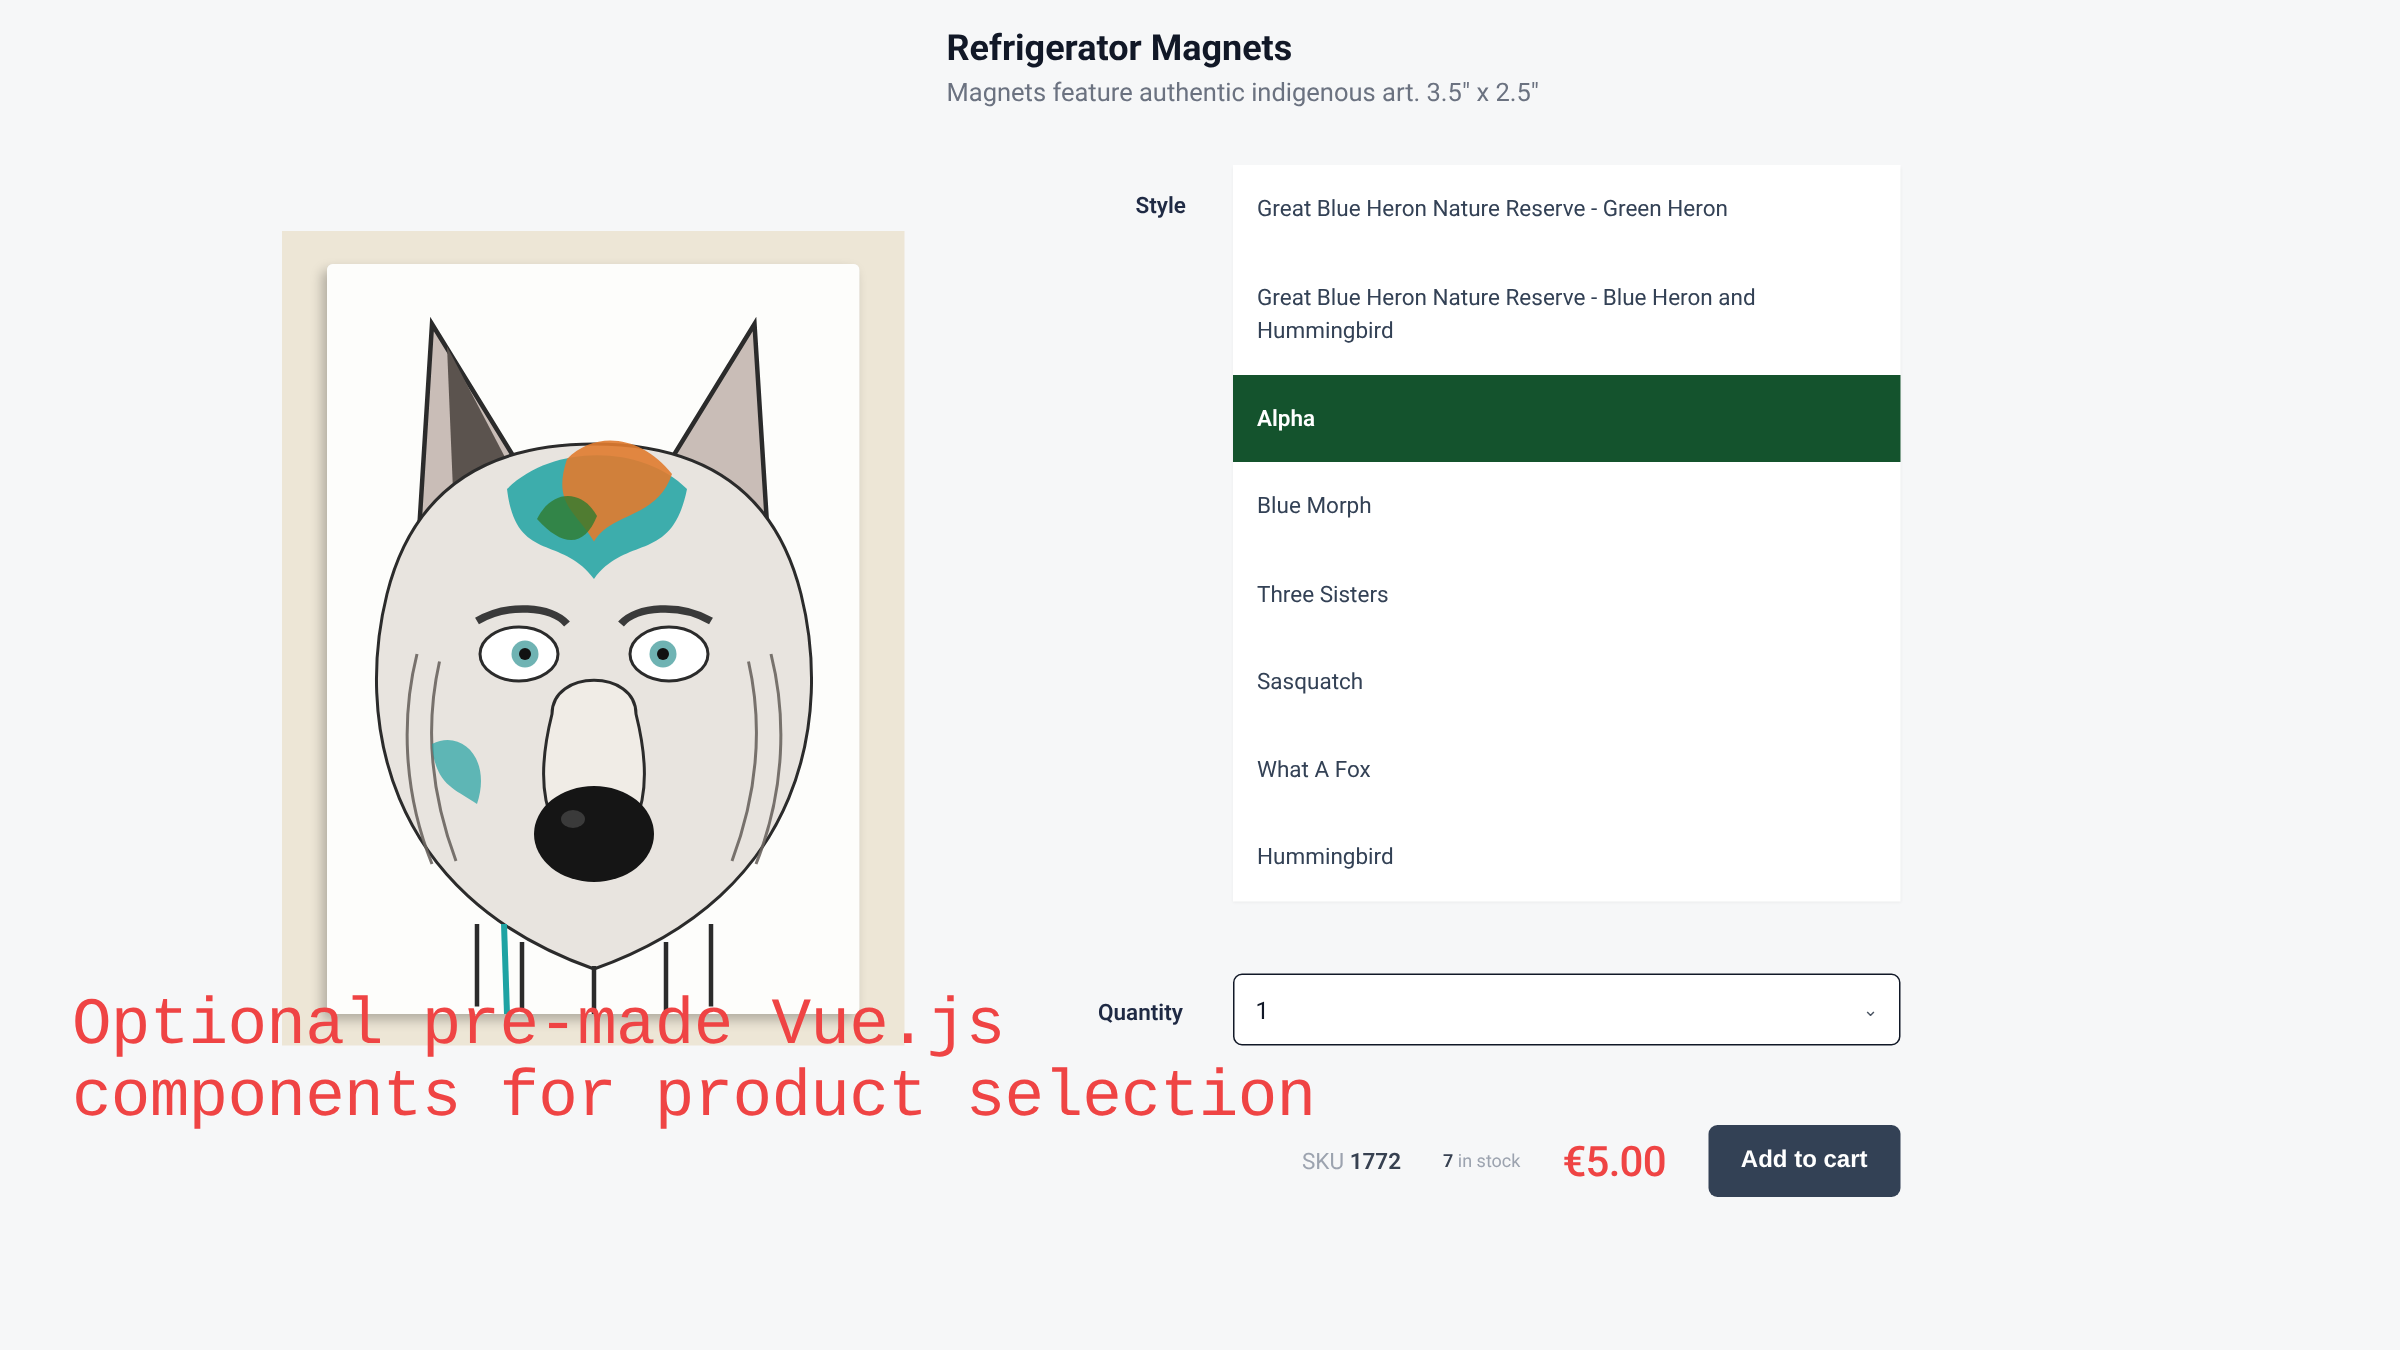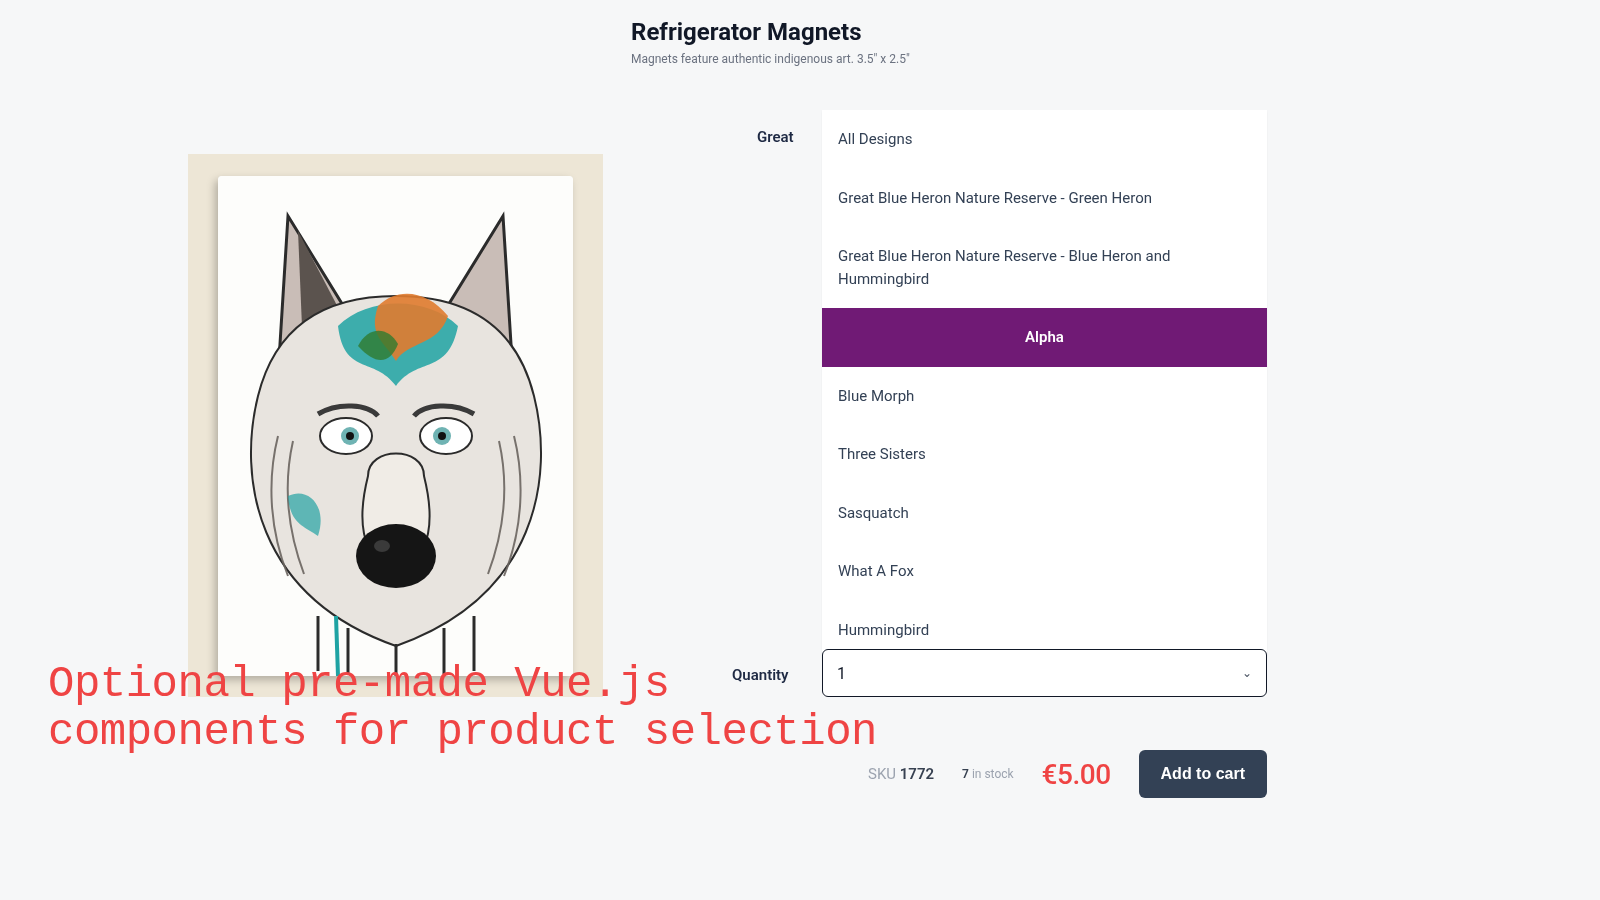--- a/index.html
+++ b/index.html
@@ -17,21 +17,21 @@
     left: 631px;
     top: 18px;
   }
   .title {
     font-size: 24px;
     font-weight: 700;
     color: #111827;
     margin-bottom: 6px;
   }
   .subtitle {
-    font-size: 12px;
+    font-size: 17px;
     color: #6b7280;
   }
   .product-image {
     position: absolute;
     left: 188px;
     top: 154px;
     width: 415px;
     height: 543px;
     background: #ede6d6;
     display: flex;
@@ -66,24 +66,23 @@
     box-shadow: 0 1px 2px rgba(0,0,0,0.05);
   }
   .style-item {
     padding: 18px 16px;
     font-size: 15px;
     color: #334155;
     line-height: 1.5;
     cursor: pointer;
   }
   .style-item.selected {
-    background: #701a75;
+    background: #14532d;
     color: #ffffff;
     font-weight: 600;
-    text-align: center;
   }
 
   .label-qty {
     position: absolute;
     left: 732px;
     top: 666px;
     font-size: 15px;
     font-weight: 600;
     color: #1f2a44;
   }
@@ -197,23 +196,22 @@
         <line x1="130" y1="452" x2="130" y2="498"></line>
         <line x1="178" y1="468" x2="178" y2="500"></line>
         <line x1="226" y1="452" x2="226" y2="498"></line>
         <line x1="256" y1="440" x2="256" y2="495"></line>
       </g>
       <path d="M118 440 L120 500" stroke="#1fa3a3" stroke-width="4"></path>
     </svg>
   </div>
 </div>
 
-<div class="label-style">Great</div>
+<div class="label-style">Style</div>
 <div class="style-list" id="style-list">
-    <div class="style-item">All Designs</div>
     <div class="style-item">Great Blue Heron Nature Reserve - Green Heron</div>
     <div class="style-item">Great Blue Heron Nature Reserve - Blue Heron and Hummingbird</div>
     <div class="style-item selected">Alpha</div>
     <div class="style-item">Blue Morph</div>
     <div class="style-item">Three Sisters</div>
     <div class="style-item">Sasquatch</div>
     <div class="style-item">What A Fox</div>
     <div class="style-item">Hummingbird</div>
   </div>
 

